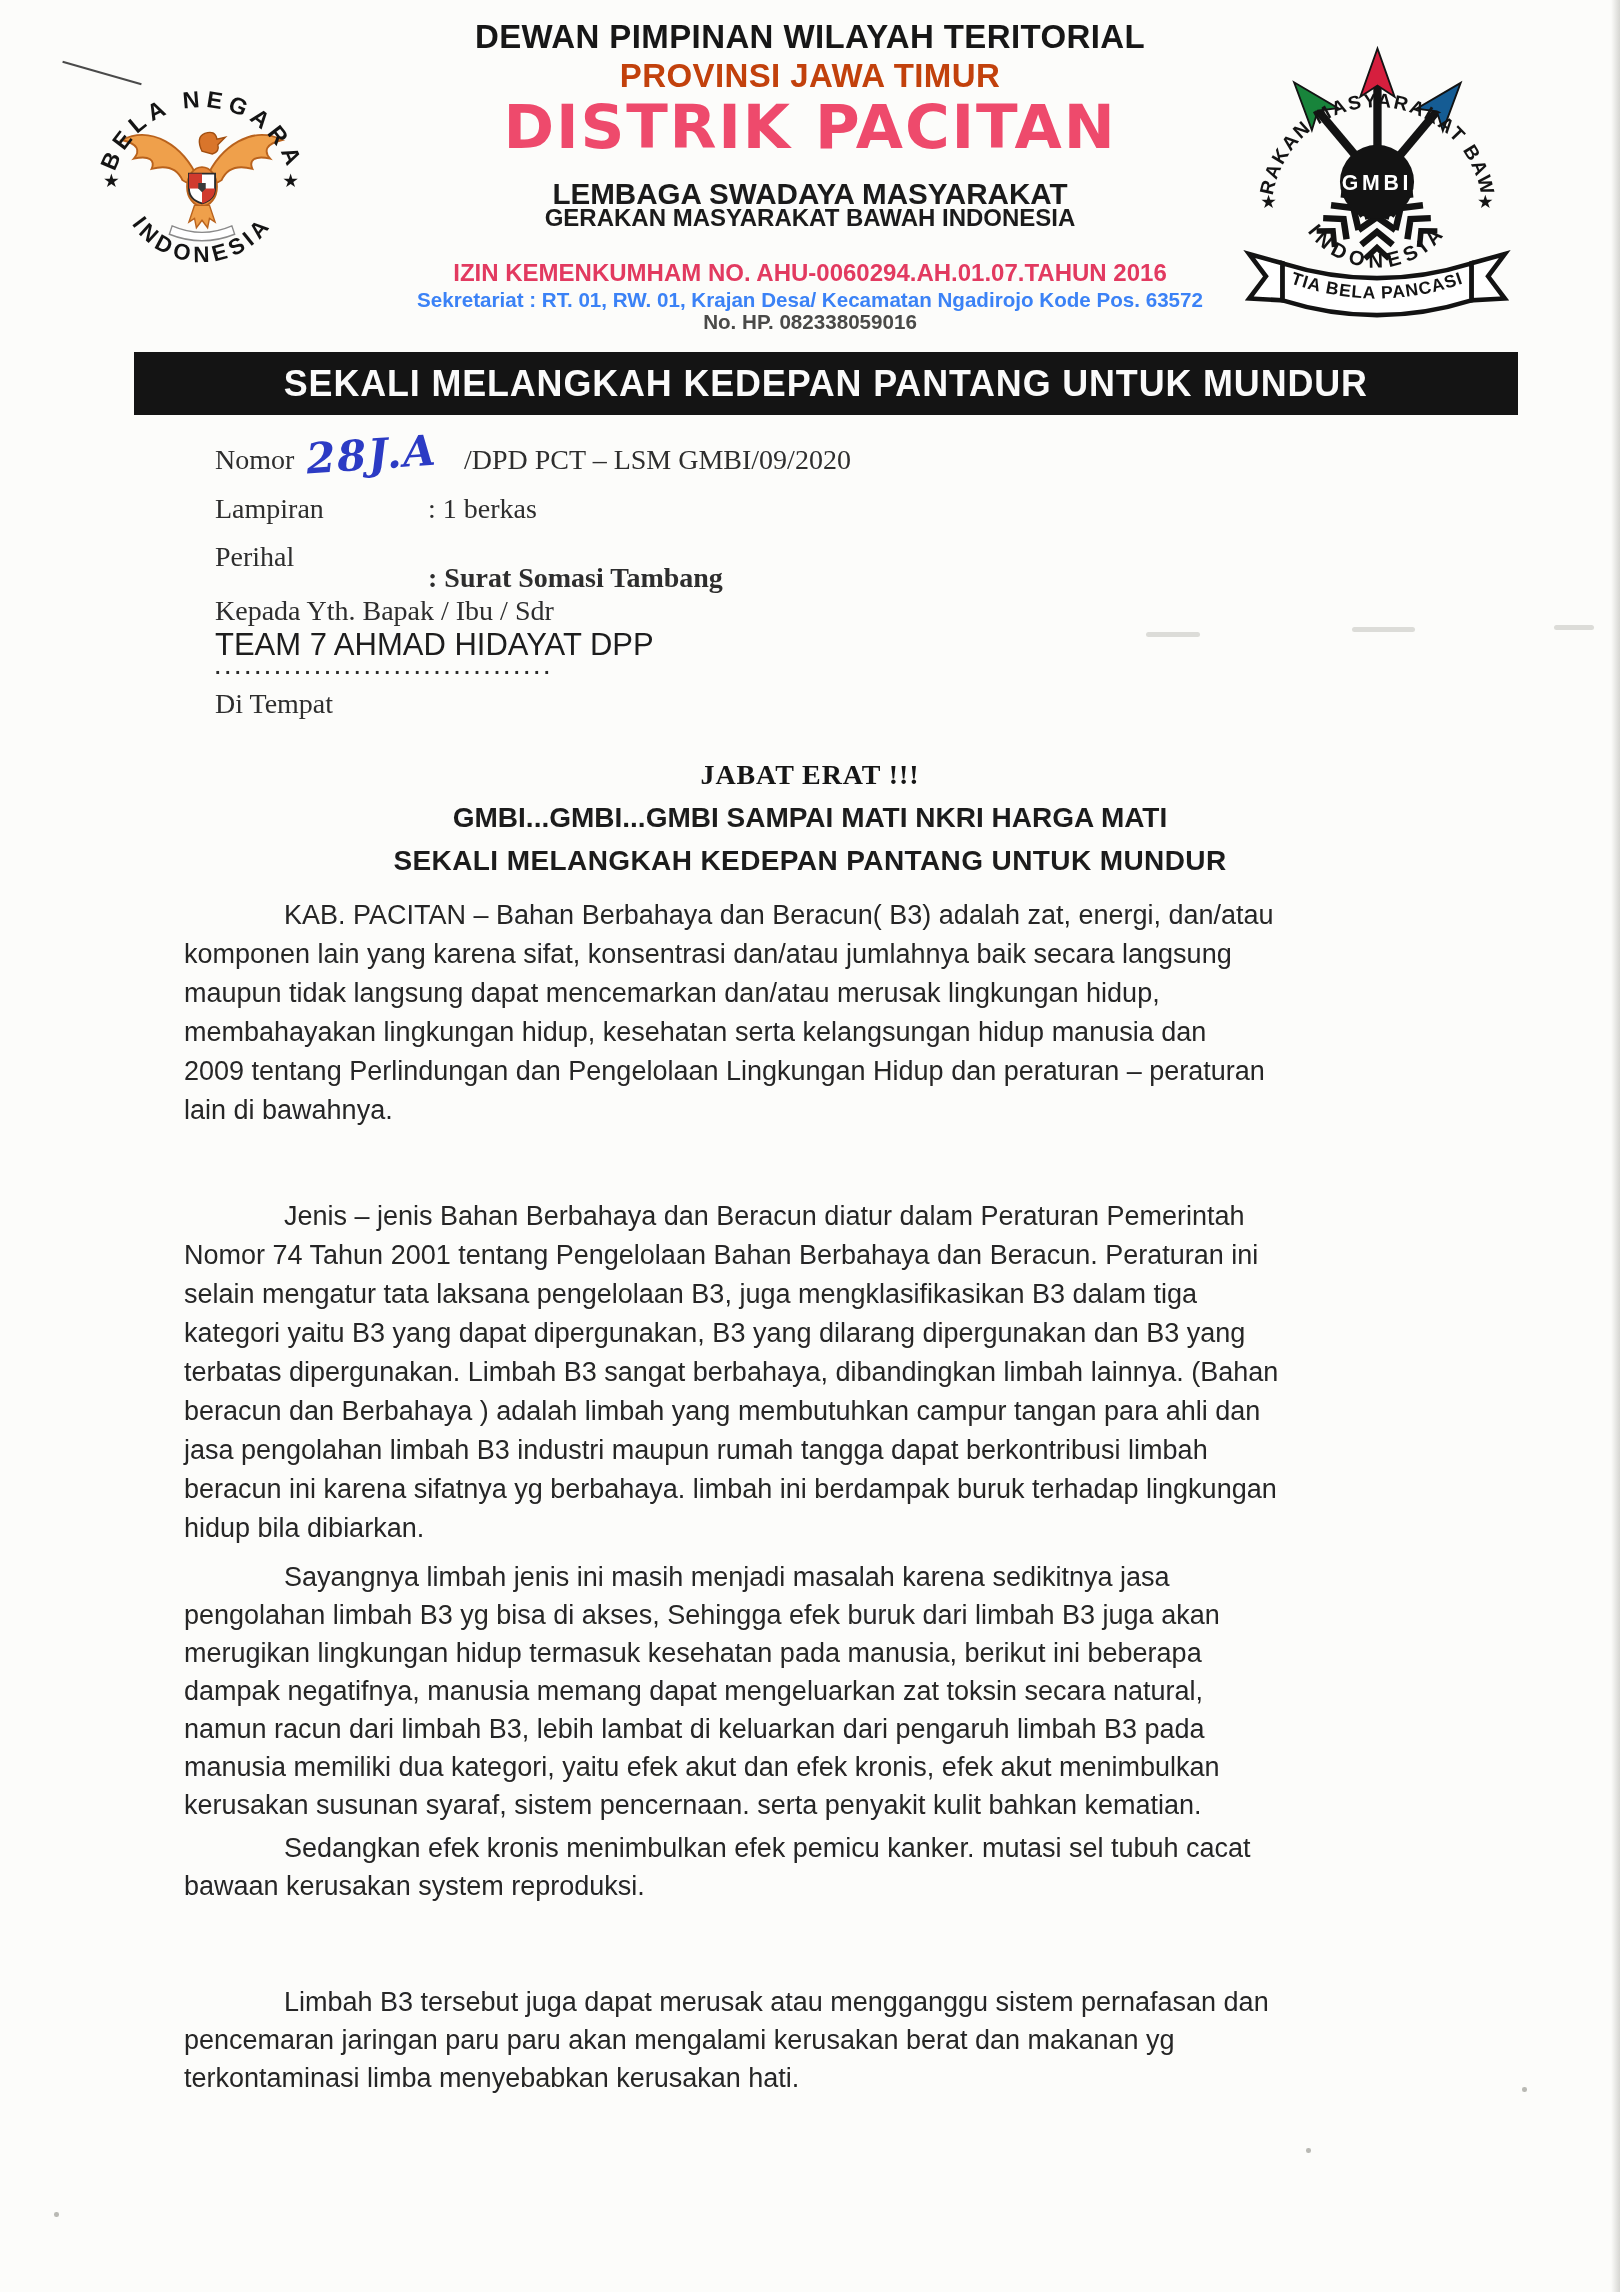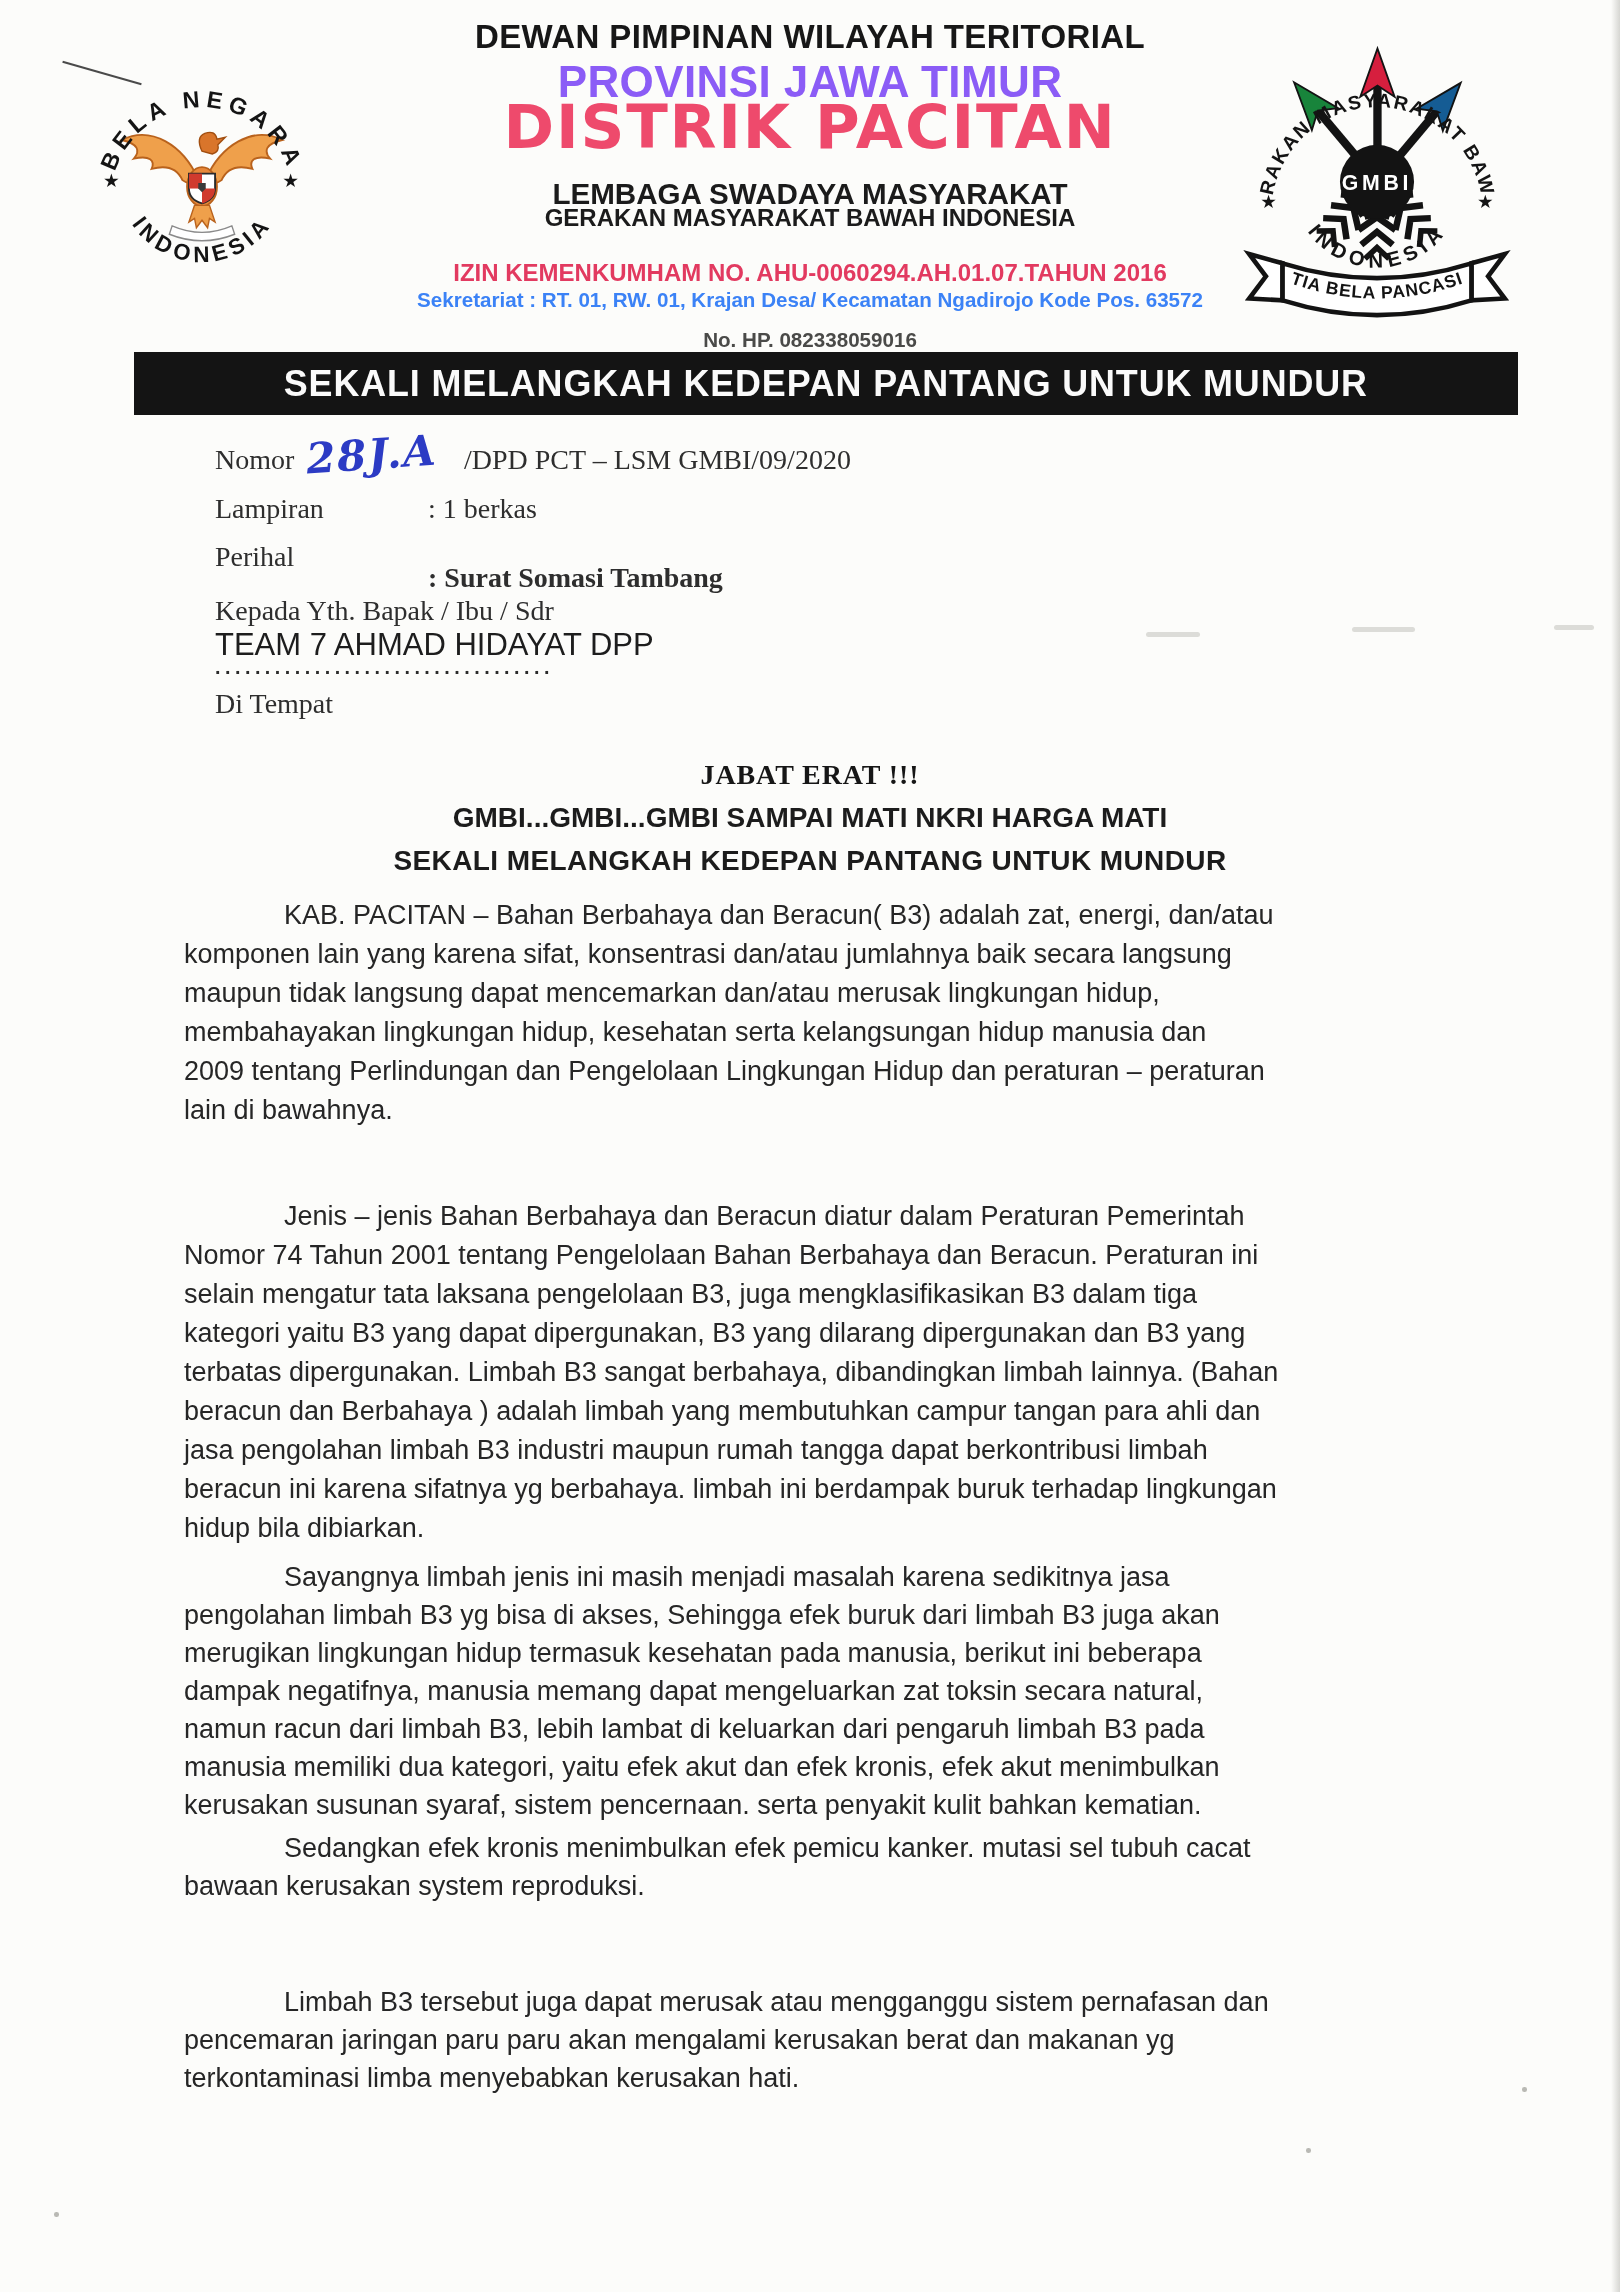--- a/index.html
+++ b/index.html
@@ -2,28 +2,28 @@
 <html style="font-size:14.3px"><head>
 <meta charset="utf-8">
 <style>
   html,body{margin:0;padding:0;background:#e9e9e6;}
   .page{position:relative;width:1620px;height:2293px;background:#fcfcfa;overflow:hidden;
         font-family:"Liberation Sans",sans-serif;color:#222;}
   .abs{position:absolute;}
   .ctr{left:0;width:1620px;text-align:center;}
   
   .hdr1{top:18px;font-size:33px;font-weight:bold;color:#171717;letter-spacing:0.4px;}
-  .hdr2{top:57px;font-size:44px;font-weight:bold;color:#8b5cf6;letter-spacing:0.4px;}
+  .hdr2{top:57px;font-size:33px;font-weight:bold;color:#c2410c;letter-spacing:0.4px;}
   .district{top:91px;font-size:61px;font-weight:800;font-family:"DejaVu Sans",sans-serif;
             color:#ee4a6c;letter-spacing:1.8px;}
   .hdr3{top:177px;font-size:29.6px;font-weight:bold;color:#1b1b1b;}
   .hdr4{top:204px;font-size:24px;font-weight:bold;color:#1b1b1b;}
   .permit{top:259px;font-size:24px;font-weight:bold;color:#e23a60;}
   .sekre{top:288px;font-size:20.6px;font-weight:bold;color:#3b82f6;}
-  .phone{top:328px;font-size:20.6px;font-weight:bold;color:#4a4a48;}
+  .phone{top:310px;font-size:20.6px;font-weight:bold;color:#4a4a48;}
   .banner{left:134px;top:352px;width:1384px;height:63px;background:#141414;
           display:flex;align-items:center;justify-content:center;}
   .banner-text{color:#fafafa;font-size:37px;font-weight:bold;letter-spacing:0.9px;transform:scaleX(.97);}
   
   .meta-row{left:215px;height:41px;width:1164px;font-family:"Liberation Serif",serif;font-size:28px;color:#2e2e2e;}
   .meta-label{position:absolute;left:0;top:0;}
   .hand{position:absolute;left:91px;top:-14.3px;font-family:"DejaVu Serif",serif;font-style:italic;
         font-weight:bold;font-size:42px;color:#2c3bc4;transform:rotate(-4deg);letter-spacing:1.8px;}
   .nomor-val{position:absolute;left:249px;top:0;}
   .meta-val{position:absolute;left:213px;top:0;}

